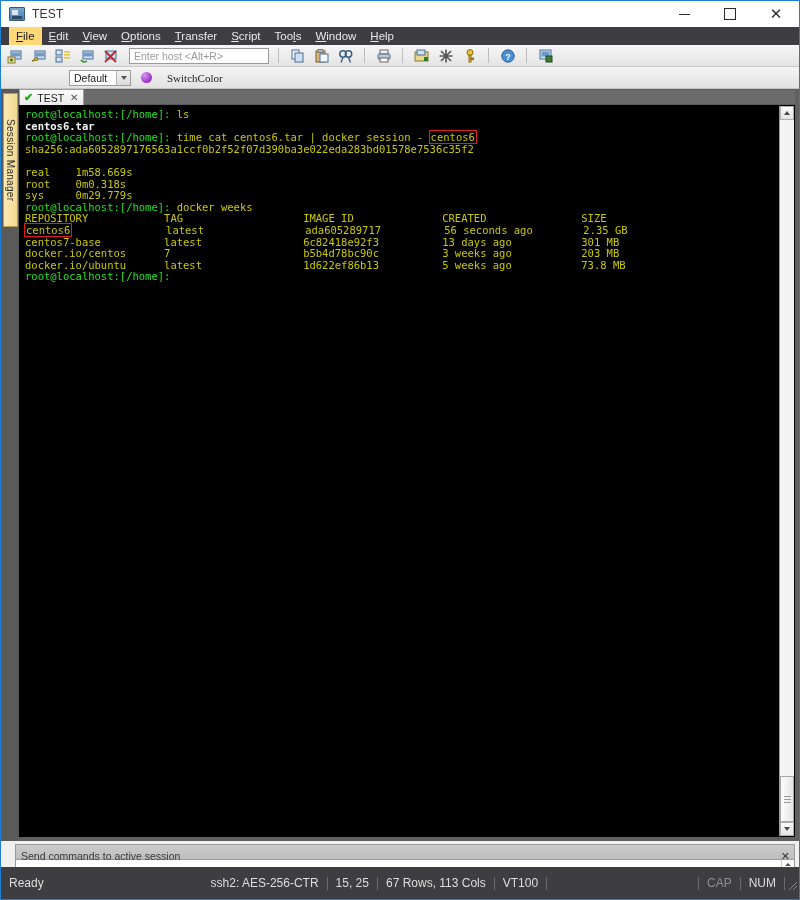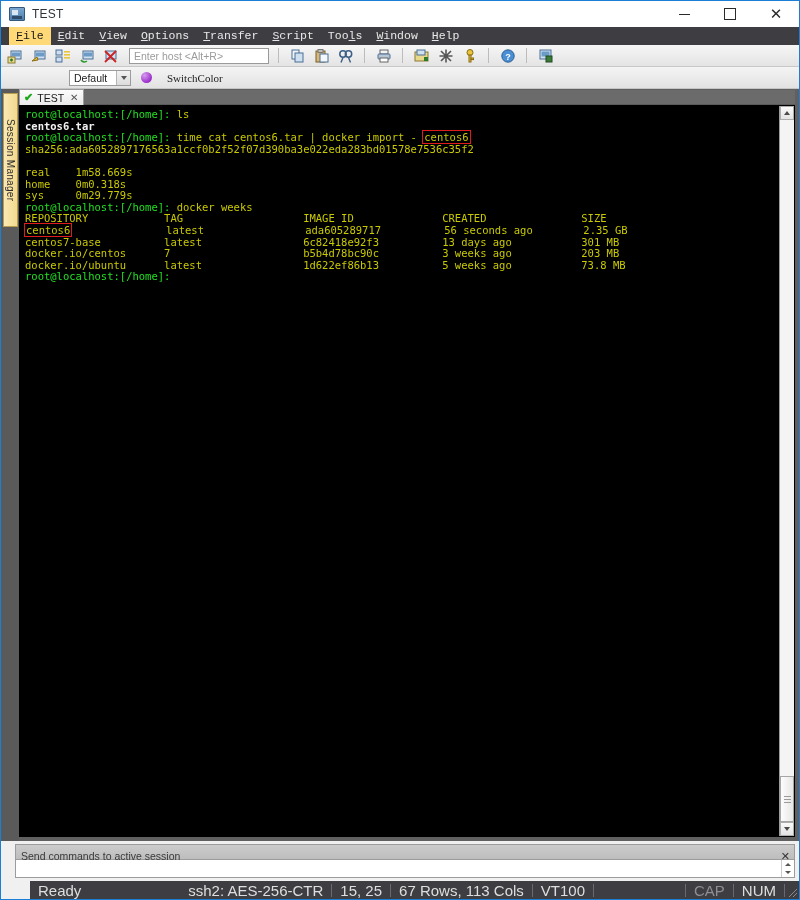--- a/index.html
+++ b/index.html
@@ -50,21 +50,21 @@
     display:flex; align-items:center; justify-content:center;
     font-size: 13px; color:#2a2a2a;
   }
   .wincontrols .mn::after{ content:''; display:block; width:11px; height:1px; background:#2a2a2a; }
   .wincontrols .mx::after{ content:''; display:block; width:10px; height:10px; border:1px solid #2a2a2a; }
   .wincontrols .cl { font-size:15px; font-weight:300; }
 
   
   .menubar {
     height: 18px; background:#3e3e42;
-    display:flex; align-items:center; padding-left:8px;font-family:Liberation Mono, monospace;
+    display:flex; align-items:center; padding-left:8px;
   }
   .menu-item {
     font-size: 11.5px; color:#e8e8e8;
     padding: 2px 7px; line-height:14px;
     white-space: nowrap;
   }
   .menu-item u { text-decoration: underline; }
   .menu-item.active { background:#ffd978; color:#1a1a1a; }
 
   
@@ -200,23 +200,23 @@
     display:flex; align-items:stretch; justify-content:flex-end;
   }
   .spinner { width:13px; display:flex; flex-direction:column; border-left:1px solid #ccc;}
   .spinner div { flex:1; display:flex; align-items:center; justify-content:center; }
   .spinner .u::after{content:'';border-left:3px solid transparent;border-right:3px solid transparent;border-bottom:3px solid #555;}
   .spinner .d::after{content:'';border-left:3px solid transparent;border-right:3px solid transparent;border-top:3px solid #555;}
 
   
   .statusbar {
     position:absolute; left:0; right:0; bottom:0;
-    height: 18px; background:#3e3e42;
+    height: 32px; background:#3e3e42;
     display:flex; align-items:center;
-    font-size: 15px; color:#dedede;margin-left:29px;
+    font-size: 12px; color:#dedede;
   }
   .sb-cell { padding: 0 8px; height:18px; display:flex; align-items:center; white-space:nowrap; }
   .sb-div { width:1px; height:13px; background:#6a6a6e; }
   .sb-grow { flex:1; }
   .sb-dim { color:#8d8d92; }
   .sb-grip { width:14px; height:18px; position:relative; }
   .sb-grip::after{
     content:''; position:absolute; right:2px; bottom:2px; width:8px; height:8px;
     background:
       linear-gradient(135deg, transparent 45%, #8a8a8e 45%, #8a8a8e 55%, transparent 55%),
@@ -382,25 +382,25 @@
           <span class="check">✔</span>
           <span>TEST</span>
           <span class="tabclose">✕</span>
         </div>
         <div class="tabstrip-filler"></div>
       </div>
 
       <div class="terminal">
         <div class="termtext"><span class="g">root@localhost:[/home]:</span><span class="y"> ls</span>
 <span class="w">centos6.tar</span>
-<span class="g">root@localhost:[/home]:</span><span class="y"> time cat centos6.tar | docker import - </span><span class="y boxed">centos6</span>
+<span class="g">root@localhost:[/home]:</span><span class="y"> time cat centos6.tar | docker session - </span><span class="y boxed">centos6</span>
 <span class="y">sha256:ada6052897176563a1ccf0b2f52f07d390ba3e022eda283bd01578e7536c35f2</span>
 <span></span>
 <span class="y">real    1m58.669s</span>
-<span class="y">home    0m0.318s</span>
+<span class="y">root    0m0.318s</span>
 <span class="y">sys     0m29.779s</span>
 <span class="g">root@localhost:[/home]:</span><span class="y"> docker weeks</span>
 <span class="y" id="tbl-head">REPOSITORY            TAG                   IMAGE ID              CREATED               SIZE</span>
 <span class="y boxed">centos6</span><span class="y" id="tbl-r0">               latest                ada605289717          56 seconds ago        2.35 GB</span>
 <span class="y" id="tbl-r1">centos7-base          latest                6c82418e92f3          13 days ago           301 MB</span>
 <span class="y" id="tbl-r2">docker.io/centos      7                     b5b4d78bc90c          3 weeks ago           203 MB</span>
 <span class="y" id="tbl-r3">docker.io/ubuntu      latest                1d622ef86b13          5 weeks ago           73.8 MB</span>
 <span class="g">root@localhost:[/home]:</span><span class="w"> </span></div>
 
         <div class="tscroll">

